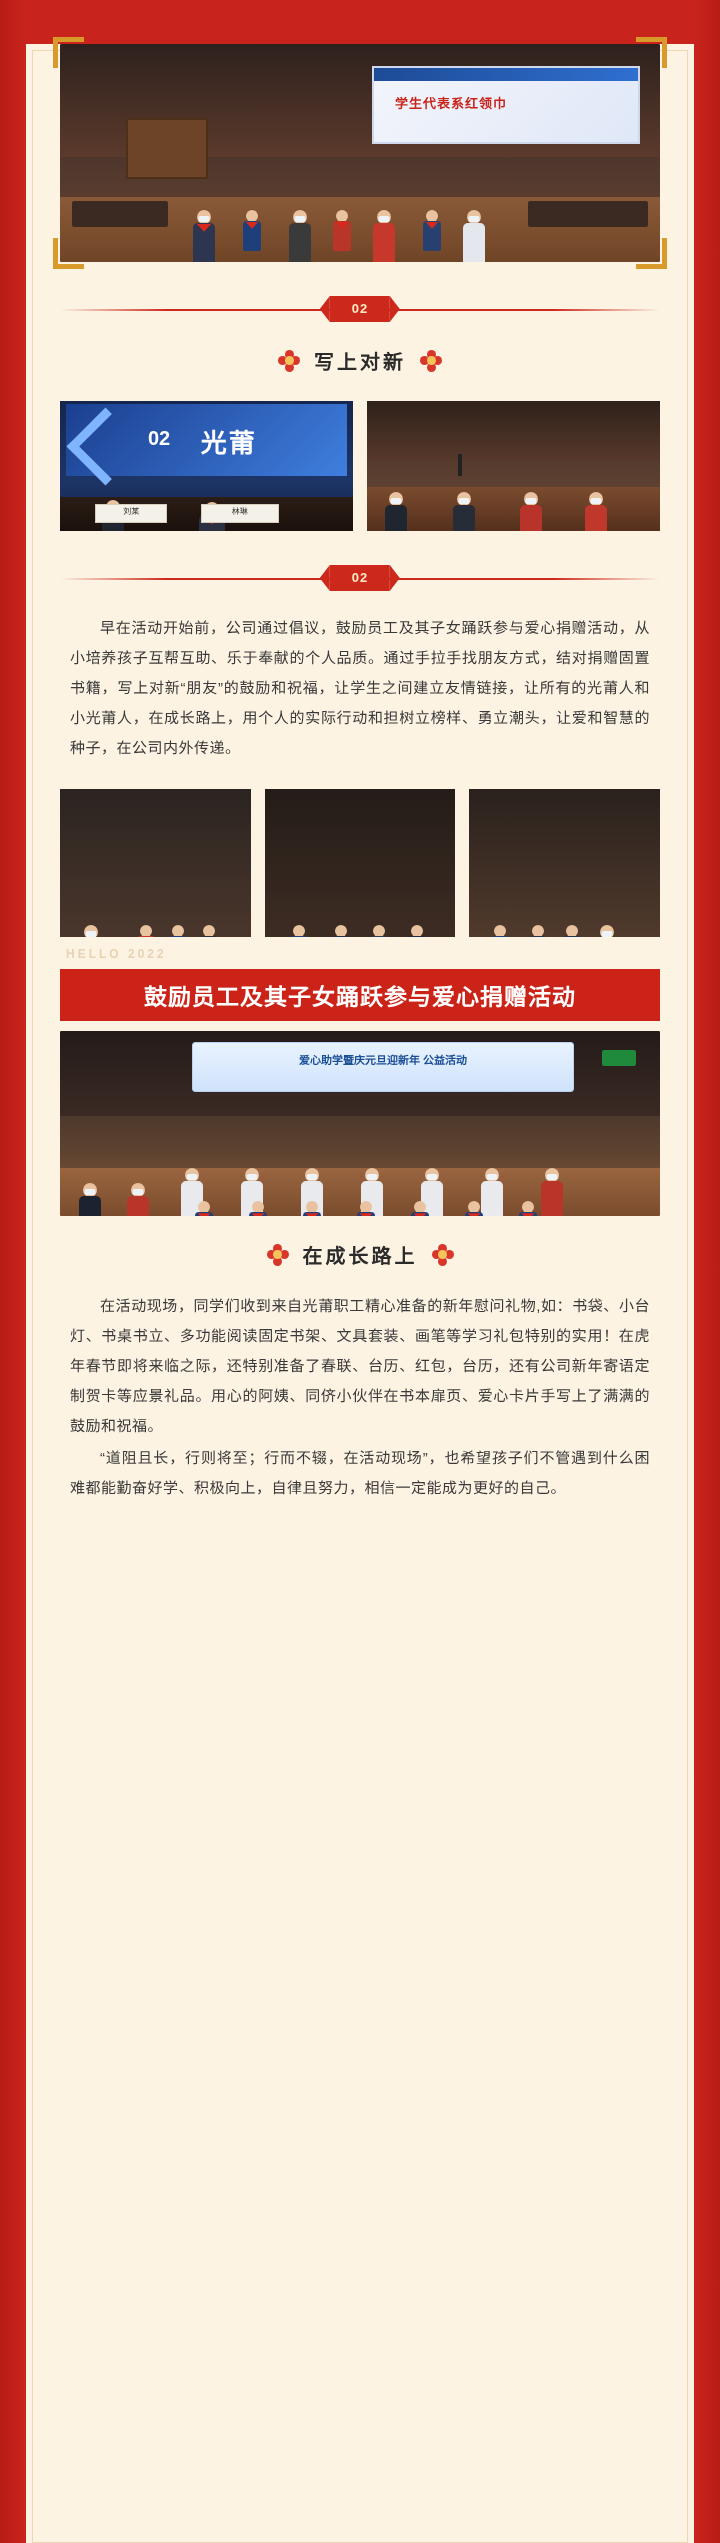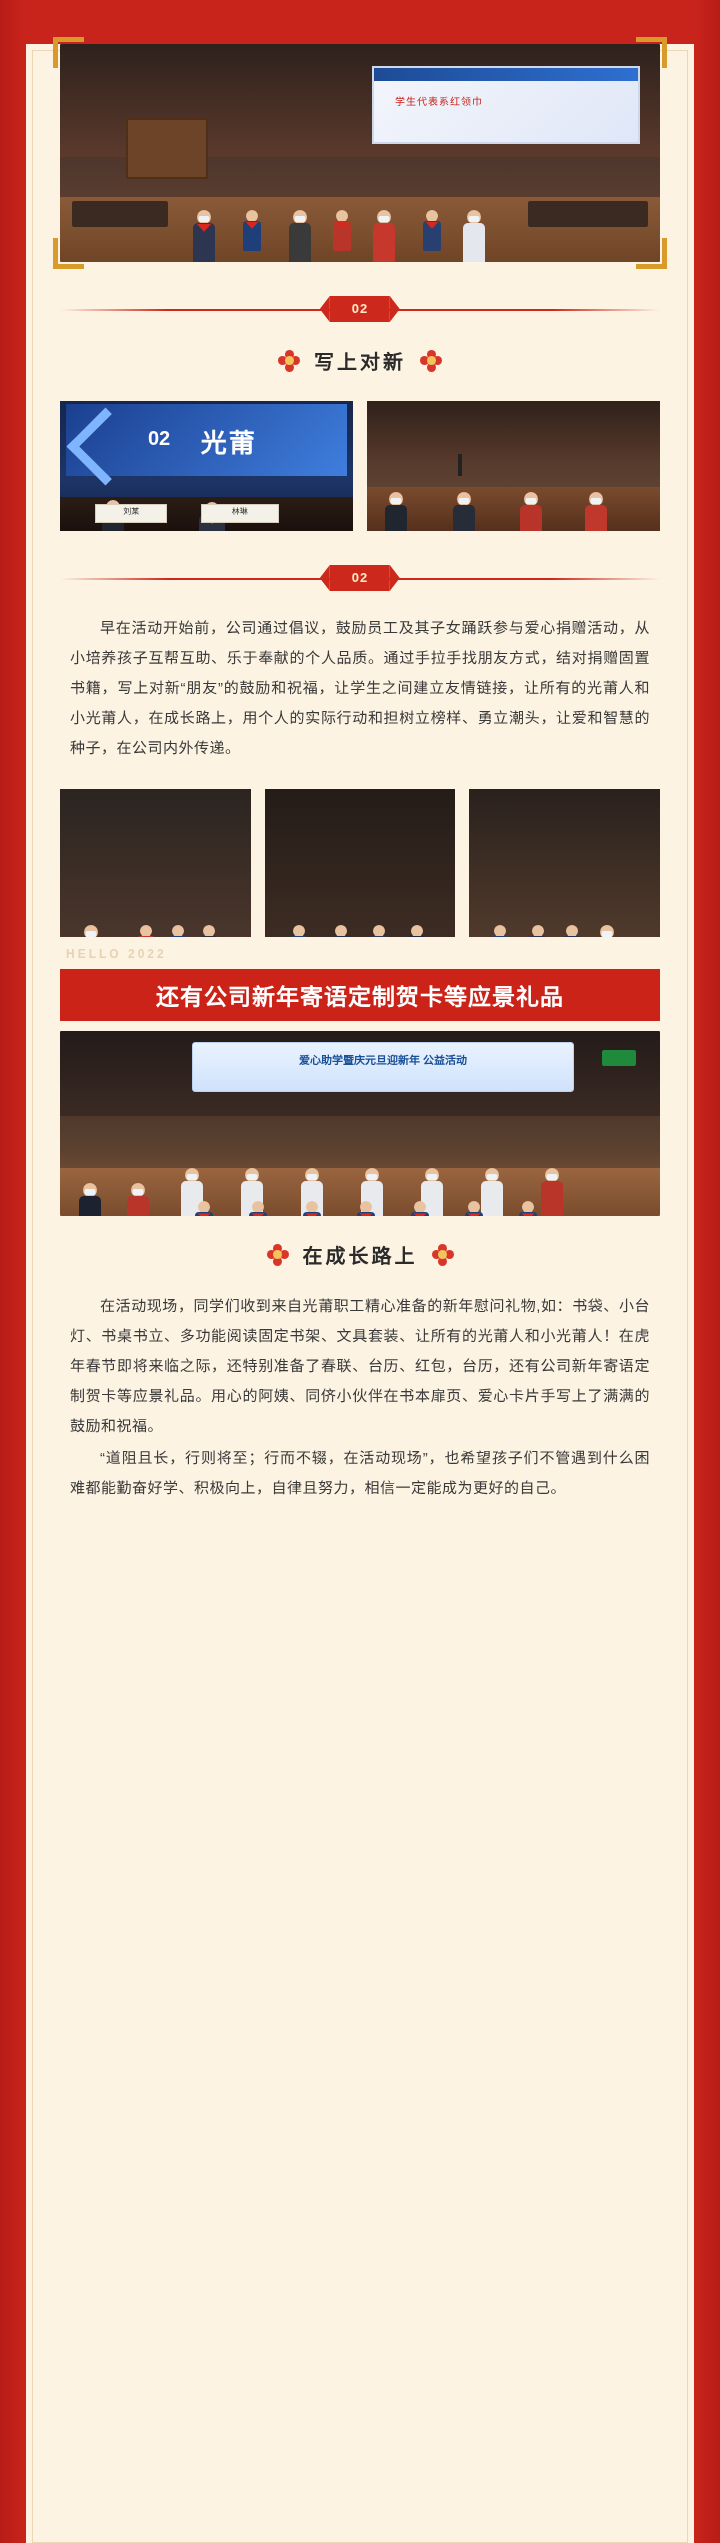--- a/index.html
+++ b/index.html
@@ -214,21 +214,21 @@
   }
 
   
   .scene { position: relative; width: 100%; height: 100%; }
   .scene * { position: absolute; }
 
   
   .s1 { background: linear-gradient(180deg,#3a2b26 0%, #4a342c 45%, #6b4632 100%); }
   .s1 .stage-wall { left:0; right:0; top:0; height:52%; background:linear-gradient(180deg,#2e211d,#5b3a2c); }
   .s1 .screen { left:52%; top:10%; width:44%; height:34%; background:linear-gradient(135deg,#f3f5fb,#dfe7f7); border:2px solid #cfd8ea; }
-  .s1 .screen b { left:8%; top:34%; font-size:10px; color:#c9241b; font-weight:normal; letter-spacing:1px; }
+  .s1 .screen b { left:8%; top:34%; font-size:13px; color:#c9241b; font-weight:bold; letter-spacing:1px; }
   .s1 .screen .bar { left:0; top:0; width:100%; height:18%; background:linear-gradient(90deg,#1d4b96,#2f6fd0); }
   .s1 .podium { left:11%; top:34%; width:13%; height:26%; background:#6d4428; border:2px solid #4e3019; }
   .s1 .floor { left:0; right:0; bottom:0; height:30%; background:linear-gradient(180deg,#8a5a38,#6f4527); }
   .s1 .row-seat { bottom:16%; height:12%; background:#3b2a22; border-radius:2px; }
 
   
   .s2 { background: linear-gradient(180deg,#16264d 0%, #1d3566 60%, #13224a 100%); }
   .s2 .bigscreen { left:2%; top:2%; right:2%; height:56%; background:linear-gradient(135deg,#1b3f8f,#3f7ede); }
   .s2 .chev { left:6%; top:14%; width:46px; height:46px; border-left:9px solid #7fb4ff; border-top:9px solid #7fb4ff; transform:rotate(-45deg); }
   .s2 .sn { left:30%; top:20%; font-size:20px; color:#ffffff; font-weight:bold; }
@@ -481,21 +481,21 @@
             <div class="kid" style="left:54%;bottom:8%">
                 <span class="h"></span>
                 <span class="b" style="height:46px;background:#203357"></span>
               </div>
           </div>
         </div>
       </div>
 
       <div class="watermark">HELLO 2022</div>
 
-      <div class="banner">还有公司新年寄语定制贺卡等应景礼品</div>
+      <div class="banner">鼓励员工及其子女踊跃参与爱心捐赠活动</div>
 
       <div class="photo-frame" style="margin-top:10px">
         <div class="photo" style="height:185px">
           <div class="scene s7">
             <div class="stageback"></div>
             <div class="bluebanner">
               <div class="bb-t">爱心助学暨庆元旦迎新年
 公益活动</div>
             </div>
             <div class="exit"></div>
@@ -599,19 +599,19 @@
         <span class="flower">
             <i></i>
             <i></i>
             <i></i>
             <i></i>
             <i></i>
           </span>
       </div>
 
       <div class="body-text">
-        <p>在活动现场，同学们收到来自光莆职工精心准备的新年慰问礼物,如：书袋、小台灯、书桌书立、多功能阅读固定书架、文具套装、让所有的光莆人和小光莆人！在虎年春节即将来临之际，还特别准备了春联、台历、红包，台历，还有公司新年寄语定制贺卡等应景礼品。用心的阿姨、同侪小伙伴在书本扉页、爱心卡片手写上了满满的鼓励和祝福。</p>
+        <p>在活动现场，同学们收到来自光莆职工精心准备的新年慰问礼物,如：书袋、小台灯、书桌书立、多功能阅读固定书架、文具套装、画笔等学习礼包特别的实用！在虎年春节即将来临之际，还特别准备了春联、台历、红包，台历，还有公司新年寄语定制贺卡等应景礼品。用心的阿姨、同侪小伙伴在书本扉页、爱心卡片手写上了满满的鼓励和祝福。</p>
         <p>“道阻且长，行则将至；行而不辍，在活动现场”，也希望孩子们不管遇到什么困难都能勤奋好学、积极向上，自律且努力，相信一定能成为更好的自己。</p>
       </div>
     </div>
 
   </div>
 </div>
 
 </body></html>

